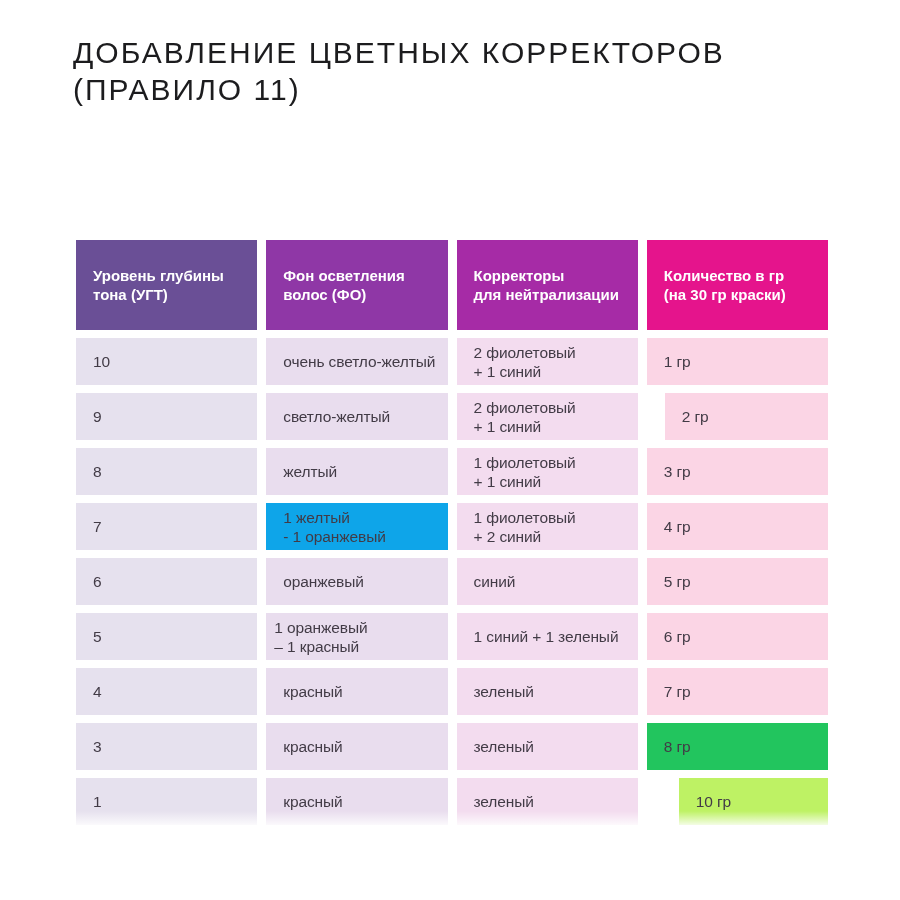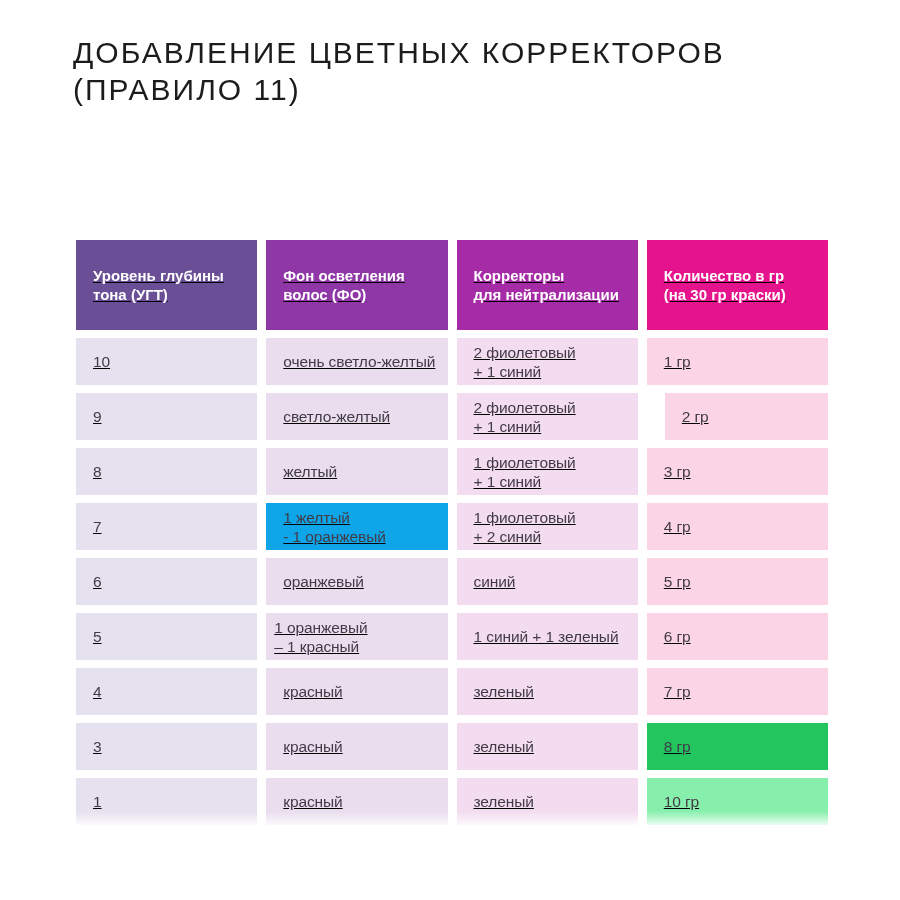--- a/index.html
+++ b/index.html
@@ -23,21 +23,20 @@
     letter-spacing: 2px;
     text-transform: uppercase;
   }
 
   
   .table-wrap {
     position: absolute;
     left: 76px;
     top: 240px;
     width: 752px;
-    text-decoration: underline;
   }
   .grid {
     display: grid;
     grid-template-columns: repeat(4, 1fr);
     grid-template-rows: 90px repeat(9, 47px);
     column-gap: 9px;
     row-gap: 8px;
   }
   .row { display: contents; }
 
@@ -151,18 +150,18 @@
       <div class="td" style="background-color: rgb(230, 225, 238);">3</div>
       <div class="td" style="background-color: rgb(233, 221, 238);">красный</div>
       <div class="td" style="background-color: rgb(243, 220, 239);">зеленый</div>
       <div class="td" style="background-color: #22c55e;">8 гр</div>
     </div>
 
     <div class="row">
       <div class="td" style="background-color: rgb(230, 225, 238);">1</div>
       <div class="td" style="background-color: rgb(233, 221, 238);">красный</div>
       <div class="td" style="background-color: rgb(243, 220, 239);">зеленый</div>
-      <div class="td" style="background-color: #86efac;">10 гр</div>
+      <div class="td" style="background-color: #bef264; margin-left: 32px;">10 гр</div>
     </div>
 
   </div>
   <div class="fade"></div>
 </div>
 
 </body></html>

